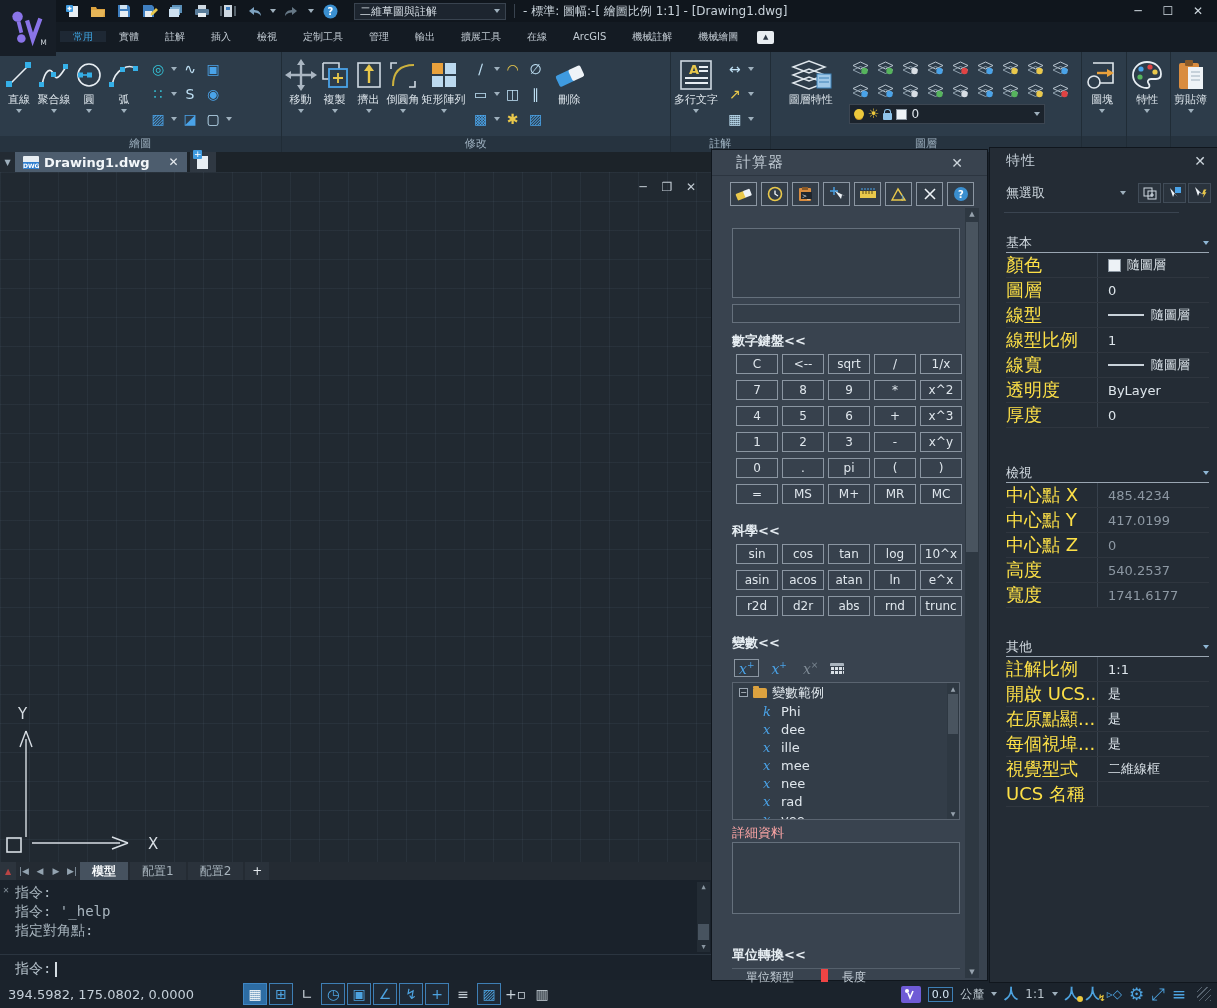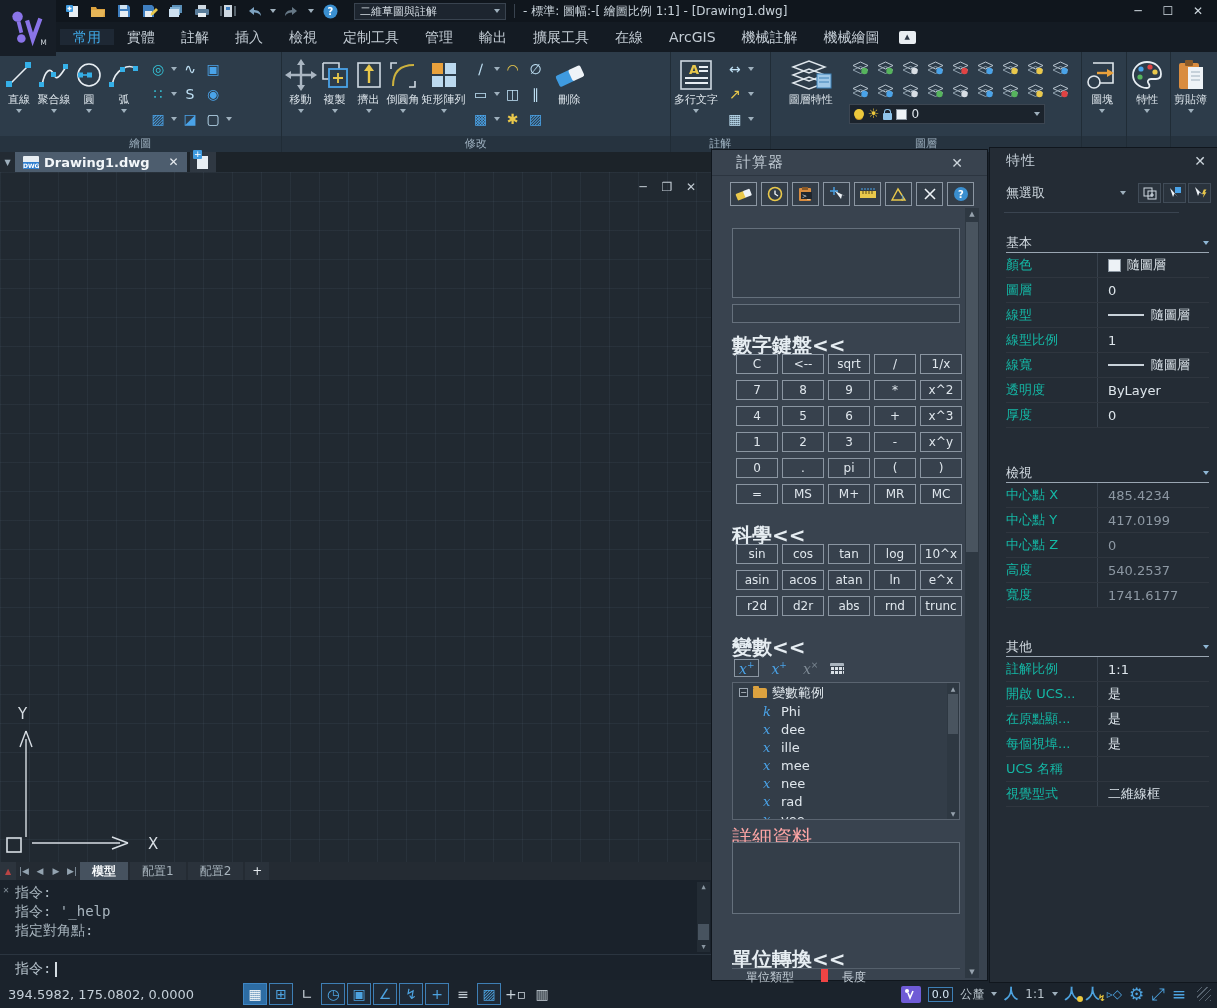--- a/index.html
+++ b/index.html
@@ -21,21 +21,21 @@
   .dd { width:0; height:0; border-left:3px solid transparent; border-right:3px solid transparent; border-top:4px solid #9fb0bd; display:inline-block; }
   .ws-select { margin-left:14px; width:152px; height:17px; background:#1d252f; border:1px solid #3a4document; border:1px solid #39434f; color:#d5dde4; font-size:11px; display:flex; align-items:center; padding:0 5px; }
   .ws-select .lbl { flex:1; white-space:nowrap; overflow:hidden; }
   .tb-sep { width:1px; height:14px; background:#39434f; margin:0 8px; }
   .tb-title { font-size:12px; color:#c9d3db; white-space:nowrap; }
   .win-btns { position:absolute; right:4px; top:0; display:flex; }
   .win-btn { width:30px; height:22px; display:flex; align-items:center; justify-content:center; color:#cfd8df; font-size:12px; }
 
   
   .rtabs { position:absolute; left:0; top:22px; width:1217px; height:30px; background:#141b23; display:flex; align-items:stretch; padding-left:60px; }
-  .rtab { padding:0 13px; line-height:30px; font-size:14px; color:#c3ccd4; cursor:default; white-space:nowrap; }
+  .rtab { padding:0 13px; line-height:30px; font-size:10px; color:#c3ccd4; cursor:default; white-space:nowrap; }
   .rtab.active { color:#3fa9e8; background:#1e2834; }
   .collapse-btn { margin-left:6px; align-self:center; width:17px; height:13px; background:#e8edf1; border-radius:2px; display:flex; align-items:center; justify-content:center; font-size:7px; color:#2c3744; }
 
   
   .ribbon { position:absolute; left:0; top:52px; width:1217px; height:100px; background:#2d3c4a; display:flex; }
   .rgroup { display:flex; flex-direction:column; border-right:1px solid #202c36; box-shadow:inset -1px 0 0 #38 ; }
   .rgroup-content { flex:1; display:flex; align-items:flex-start; padding:3px 2px 0 2px; }
   .rgroup-footer { height:16px; font-size:11px; color:#9db0bf; text-align:center; background:rgba(0,0,0,.14); line-height:15px; }
   .bigbtn { display:flex; flex-direction:column; align-items:center; padding-top:2px; margin:0 1px; }
   .bigbtn .bicon { height:36px; display:flex; align-items:center; justify-content:center; }
@@ -127,21 +127,21 @@
   .calc .pal-head { background:#39434f; border-bottom:1px solid #2c3540; }
   .calc-toolbar { position:absolute; left:18px; top:32px; display:flex; gap:4px; }
   .cbtn { width:27px; height:24px; border:1px solid #8b96a2; background:#333d48; display:flex; align-items:center; justify-content:center; }
   .calc-scroll { position:absolute; left:253px; top:58px; width:14px; height:770px; background:#2e3842; }
   .calc-scroll .arr { position:absolute; width:14px; text-align:center; font-size:7px; color:#96a2ad; height:10px; line-height:10px; }
   .calc-scroll .arr.up{ top:1px; } .calc-scroll .arr.dn{ bottom:1px; }
   .calc-scroll .thumb { position:absolute; left:1px; width:12px; top:14px; height:330px; background:#49545f; }
   .calc-box { position:absolute; left:20px; width:228px; border:1px solid #65707c; background:#343e49; }
   .box-history { top:78px; height:70px; }
   .box-input { top:154px; height:19px; }
-  .calc-label { position:absolute; left:20px; font-size:20px; font-weight:bold; color:#e6edf2; }
+  .calc-label { position:absolute; left:20px; font-size:13px; font-weight:bold; color:#e6edf2; }
   .keygrid { position:absolute; left:24px; display:grid; grid-template-columns:repeat(5,42px); gap:6px 4px; }
   .key { height:20px; border:1px solid #8b96a2; background:#37414d; color:#dfe6ec; font-size:12px; font-family:"DejaVu Sans","Liberation Sans",sans-serif; display:flex; align-items:center; justify-content:center; }
   .var-toolbar { position:absolute; left:22px; top:507px; display:flex; gap:8px; align-items:center; height:22px; }
   .vtool { font-style:italic; font-family:"DejaVu Serif","Liberation Serif",serif; color:#4aa3e8; font-size:14px; position:relative; padding:0 4px; }
   .vtool sup { color:#4aa3e8; font-size:9px; }
   .vtool.sel { border:1px solid #8b96a2; background:#333d48; }
   .vtool.dim, .vtool.dim sup { color:#7e8a95; }
   .vgrid-ico { width:14px; height:11px; background:#d9e0e6; border-radius:1px;
     background-image:linear-gradient(#39434f 1px, transparent 1px), linear-gradient(90deg,#39434f 1px, transparent 1px);
     background-size:4px 4px; border-top:3px solid #aab4be; }
@@ -167,21 +167,21 @@
   .props .pal-title { font-size:14px; }
   .selector-row { position:absolute; left:16px; top:34px; right:6px; height:22px; display:flex; align-items:center; }
   .sel-label { color:#cfd8df; font-size:13px; flex:1; }
   .sel-dd { margin-right:10px; }
   .selbtn { width:23px; height:20px; border:1px solid #42 ; border:1px solid #414c58; margin-left:2px; display:flex; align-items:center; justify-content:center; background:#2a333d; }
   .sel-divider { position:absolute; left:14px; top:64px; width:175px; height:1px; background:#3a4450; }
   .psections { position:absolute; left:16px; top:86px; right:8px; }
   .psec-head { display:flex; justify-content:space-between; align-items:center; height:19px; border-bottom:1px solid #9aa6b2; color:#d3dbe2; font-size:13px; }
   .psec-head .dd { border-top-color:#8fb7d4; }
   .prow { display:flex; height:25px; align-items:center; border-bottom:1px solid rgba(255,255,255,.05); }
-  .plabel { flex:0 0 92px; color:#14b8a6; font-size:13px; border-right:1px solid #38424d; height:100%; display:flex; align-items:center; white-space:nowrap; overflow:hidden; }
+  .plabel { flex:0 0 92px; color:#fde047; font-size:18px; border-right:1px solid #38424d; height:100%; display:flex; align-items:center; white-space:nowrap; overflow:hidden; }
   .pval { flex:1; padding-left:10px; color:#dde5eb; font-size:13px; display:flex; align-items:center; white-space:nowrap; }
   .prow.ro .pval { color:#8d98a3; }
   .prow.kind-swatch .pval::before { content:""; width:11px; height:11px; background:#edf2f6; border:1px solid #8a95a0; margin-right:6px; }
   .prow.kind-line .pval::before { content:""; width:36px; border-top:2px solid #c9d2da; margin-right:7px; }
   .gap36 { height:36px; } .gap30 { height:30px; }
 </style>
 </head>
 <body>
 
 <div class="titlebar">
@@ -1093,22 +1093,22 @@
         </div>
         <div class="prow">
           <span class="plabel">在原點顯...</span>
           <span class="pval">是</span>
         </div>
         <div class="prow">
           <span class="plabel">每個視埠...</span>
           <span class="pval">是</span>
         </div>
         <div class="prow">
+          <span class="plabel">視覺型式</span>
+          <span class="pval">二維線框</span>
+        </div>
+        <div class="prow">
           <span class="plabel">UCS 名稱</span>
           <span class="pval"></span>
         </div>
-        <div class="prow">
-          <span class="plabel">視覺型式</span>
-          <span class="pval">二維線框</span>
-        </div>
       </div>
   </div>
 </div>
 
 </body></html>

